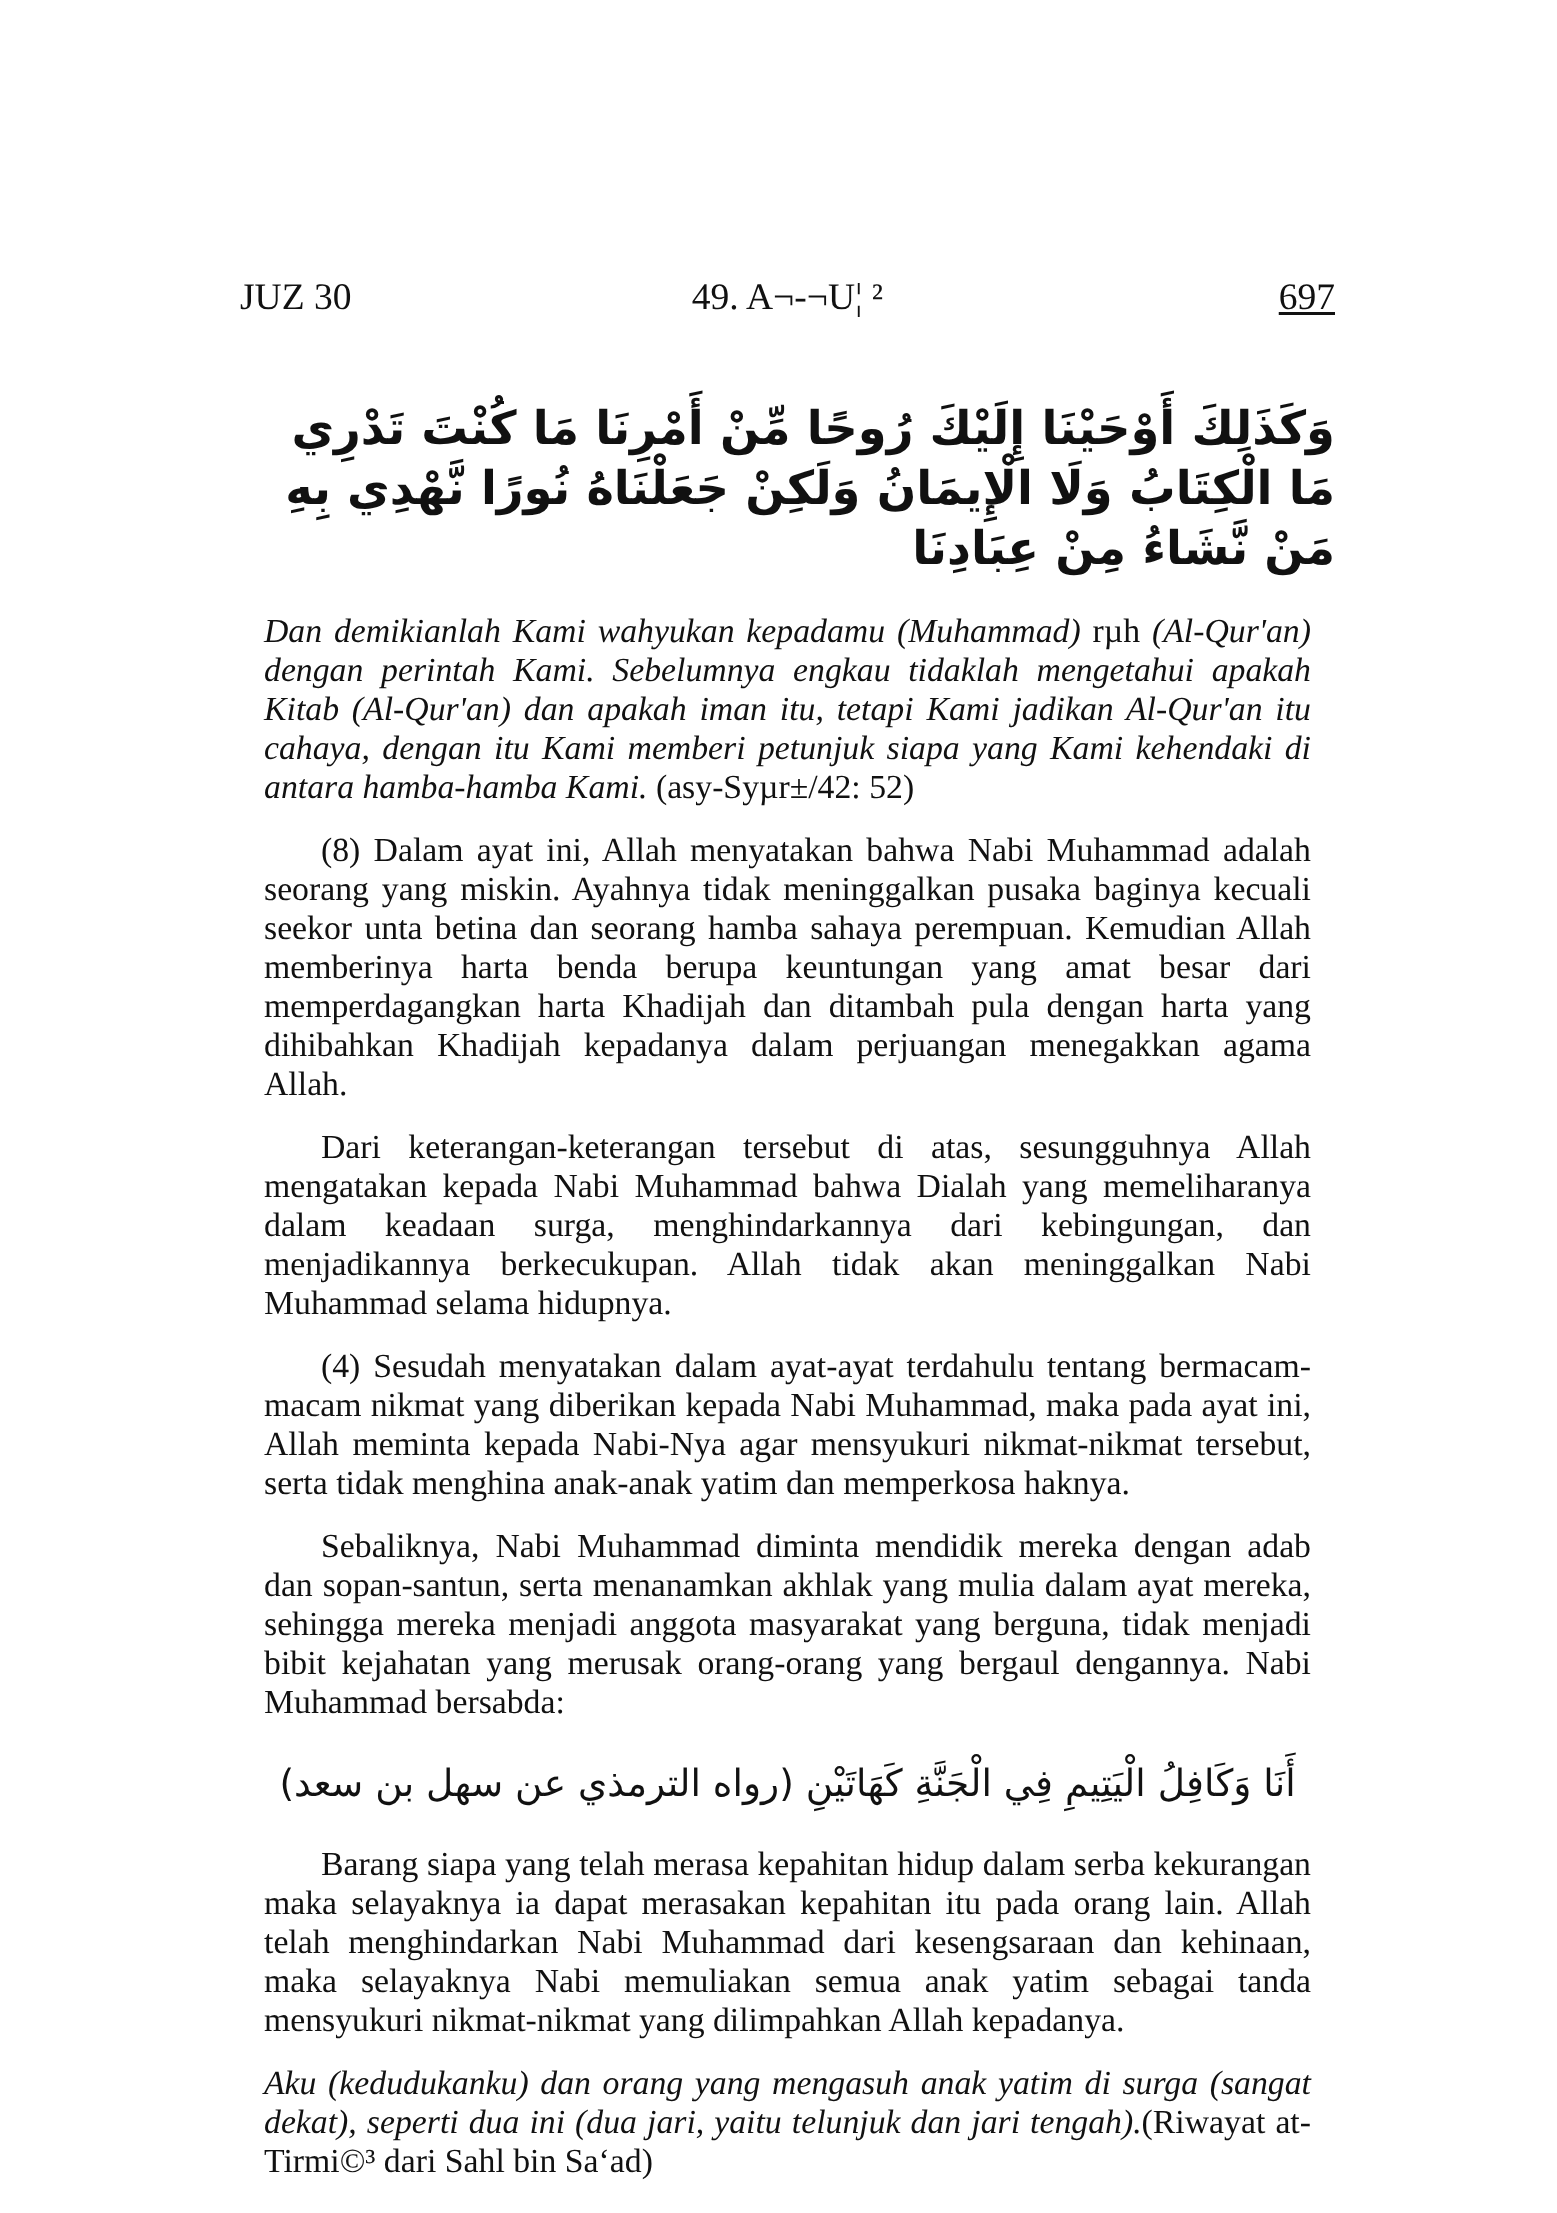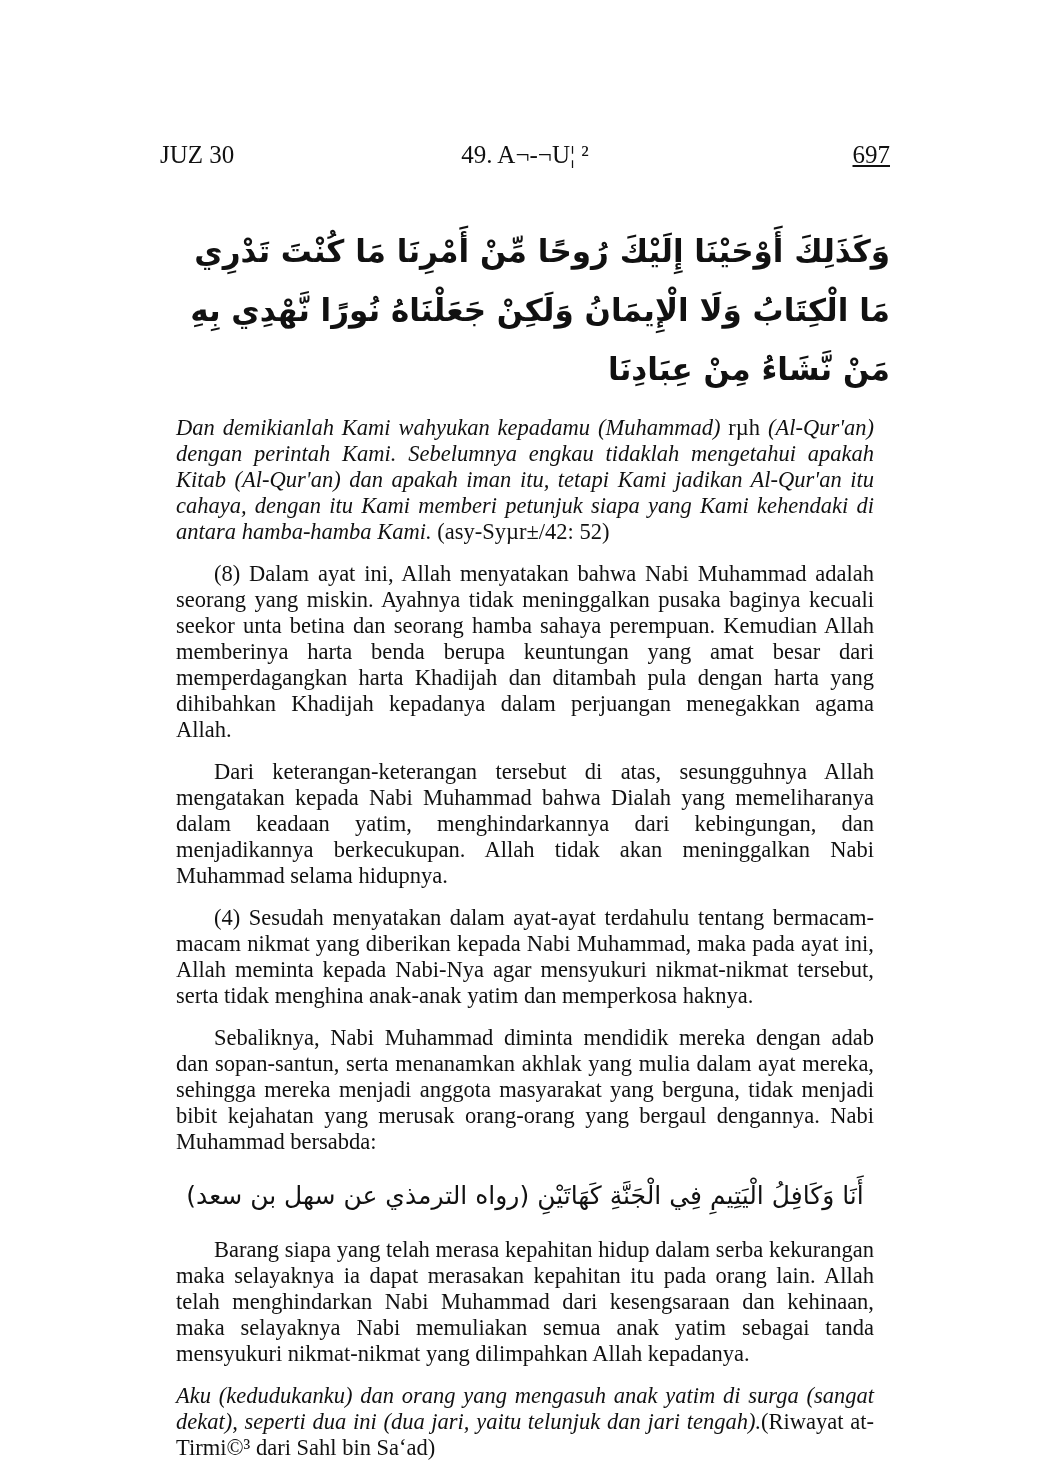--- a/index.html
+++ b/index.html
@@ -18,38 +18,39 @@
     padding: 140px 148px 0 160px;
     overflow: hidden;
   }
   
   .running-head {
     display: flex;
     justify-content: center;
     align-items: baseline;
     font-size: 25px;
     line-height: 30px;
+    margin-top: 44px;
   }
   .running-head .center { 
     flex: 1;
     text-align: center;
   }
   .running-head .left  { min-width: 120px; text-align: left; }
   .running-head .right { min-width: 120px; text-align: right; text-decoration: underline; }
 
   
   .arabic {
     direction: rtl;
     unicode-bidi: embed;
     font-family: "DejaVu Sans", sans-serif;
   }
   .quran-verse {
     margin-top: 52px;
     font-size: 31px;
-    line-height: 59px;
+    line-height: 40px;
     font-weight: 700;
     text-align: right;
     min-height: 126px;
   }
   .hadith-arabic {
     margin-top: 6px;
     font-size: 25px;
     line-height: 50px;
     text-align: center;
     white-space: nowrap;
@@ -82,21 +83,21 @@
 
   <div class="arabic quran-verse">
     <span>وَكَذَلِكَ أَوْحَيْنَا إِلَيْكَ رُوحًا مِّنْ أَمْرِنَا مَا كُنْتَ تَدْرِي مَا الْكِتَابُ وَلَا الْإِيمَانُ وَلَكِنْ</span>
     <span>جَعَلْنَاهُ نُورًا نَّهْدِي بِهِ مَنْ نَّشَاءُ مِنْ عِبَادِنَا</span>
   </div>
 
   <p class="body-text translation"><em>Dan demikianlah Kami wahyukan kepadamu (Muhammad) </em><span>rµh</span><em> (Al-Qur'an) dengan perintah Kami. Sebelumnya engkau tidaklah mengetahui apakah Kitab (Al-Qur'an) dan apakah iman itu, tetapi Kami jadikan Al-Qur'an itu cahaya, dengan itu Kami memberi petunjuk siapa yang Kami kehendaki di antara hamba-hamba Kami. </em><span>(asy-Syµr±/42: 52)</span></p>
 
   <p class="body-text indent gap-above">(8) Dalam ayat ini, Allah menyatakan bahwa Nabi Muhammad adalah seorang yang miskin. Ayahnya tidak meninggalkan pusaka baginya kecuali seekor unta betina dan seorang hamba sahaya perempuan. Kemudian Allah memberinya harta benda berupa keuntungan yang amat besar dari memperdagangkan harta Khadijah dan ditambah pula dengan harta yang dihibahkan Khadijah kepadanya dalam perjuangan menegakkan agama Allah.</p>
 
-  <p class="body-text indent">Dari keterangan-keterangan tersebut di atas, sesungguhnya Allah mengatakan kepada Nabi Muhammad bahwa Dialah yang memeliharanya dalam keadaan yatim, menghindarkannya dari kebingungan, dan menjadikannya berkecukupan. Allah tidak akan meninggalkan Nabi Muhammad selama hidupnya.</p>
+  <p class="body-text indent">Dari keterangan-keterangan tersebut di atas, sesungguhnya Allah mengatakan kepada Nabi Muhammad bahwa Dialah yang memeliharanya dalam keadaan surga, menghindarkannya dari kebingungan, dan menjadikannya berkecukupan. Allah tidak akan meninggalkan Nabi Muhammad selama hidupnya.</p>
 
   <p class="body-text indent">(4) Sesudah menyatakan dalam ayat-ayat terdahulu tentang bermacam-macam nikmat yang diberikan kepada Nabi Muhammad, maka pada ayat ini, Allah meminta kepada Nabi-Nya agar mensyukuri nikmat-nikmat tersebut, serta tidak menghina anak-anak yatim dan memperkosa haknya.</p>
 
   <p class="body-text indent">Sebaliknya, Nabi Muhammad diminta mendidik mereka dengan adab dan sopan-santun, serta menanamkan akhlak yang mulia dalam ayat mereka, sehingga mereka menjadi anggota masyarakat yang berguna, tidak menjadi bibit kejahatan yang merusak orang-orang yang bergaul dengannya. Nabi Muhammad bersabda:</p>
 
   <div class="arabic hadith-arabic">أَنَا وَكَافِلُ الْيَتِيمِ فِي الْجَنَّةِ كَهَاتَيْنِ (رواه الترمذي عن سهل بن سعد)</div>
 
   <p class="body-text indent closing">Barang siapa yang telah merasa kepahitan hidup dalam serba kekurangan maka selayaknya ia dapat merasakan kepahitan itu pada orang lain. Allah telah menghindarkan Nabi Muhammad dari kesengsaraan dan kehinaan, maka selayaknya Nabi memuliakan semua anak yatim sebagai tanda mensyukuri nikmat-nikmat yang dilimpahkan Allah kepadanya.</p>
 
   <p class="body-text hadith-translation"><em>Aku (kedudukanku) dan orang yang mengasuh anak yatim di surga (sangat dekat), seperti dua ini (dua jari, yaitu telunjuk dan jari tengah).</em><span>(Riwayat at-Tirmi©³ dari Sahl bin Sa‘ad)</span></p>

